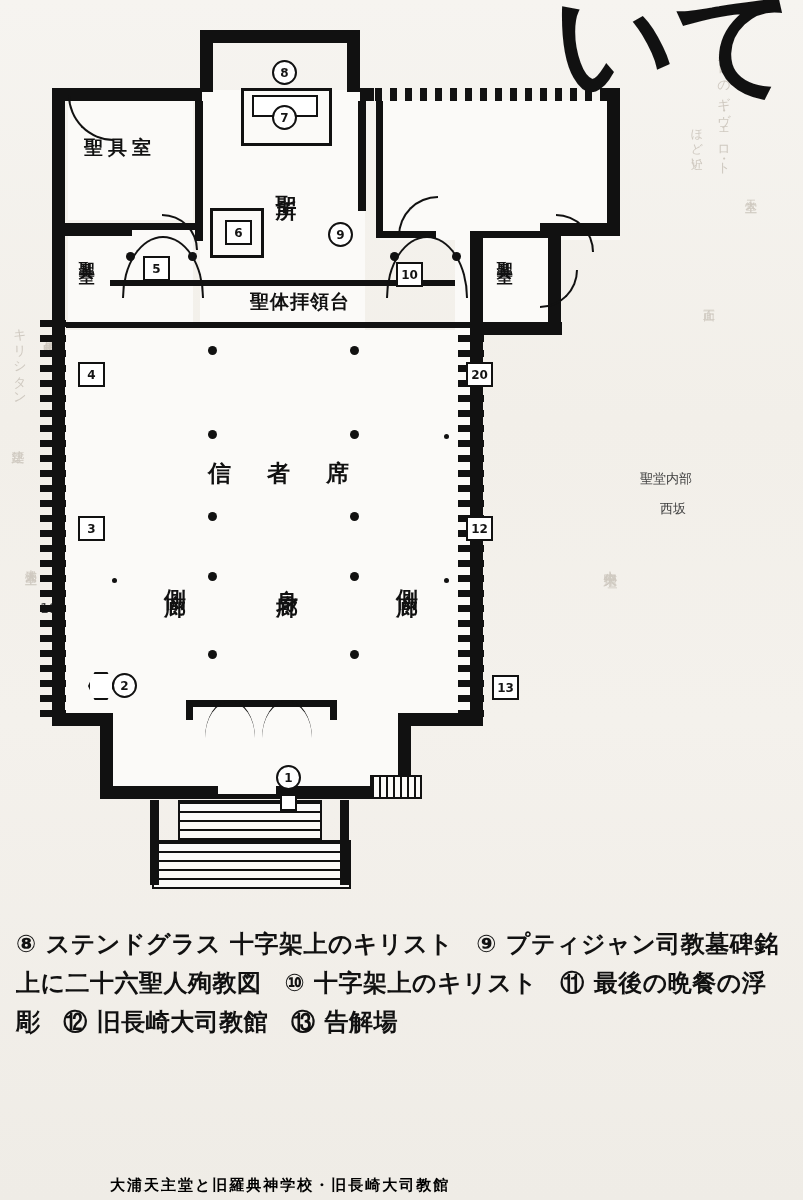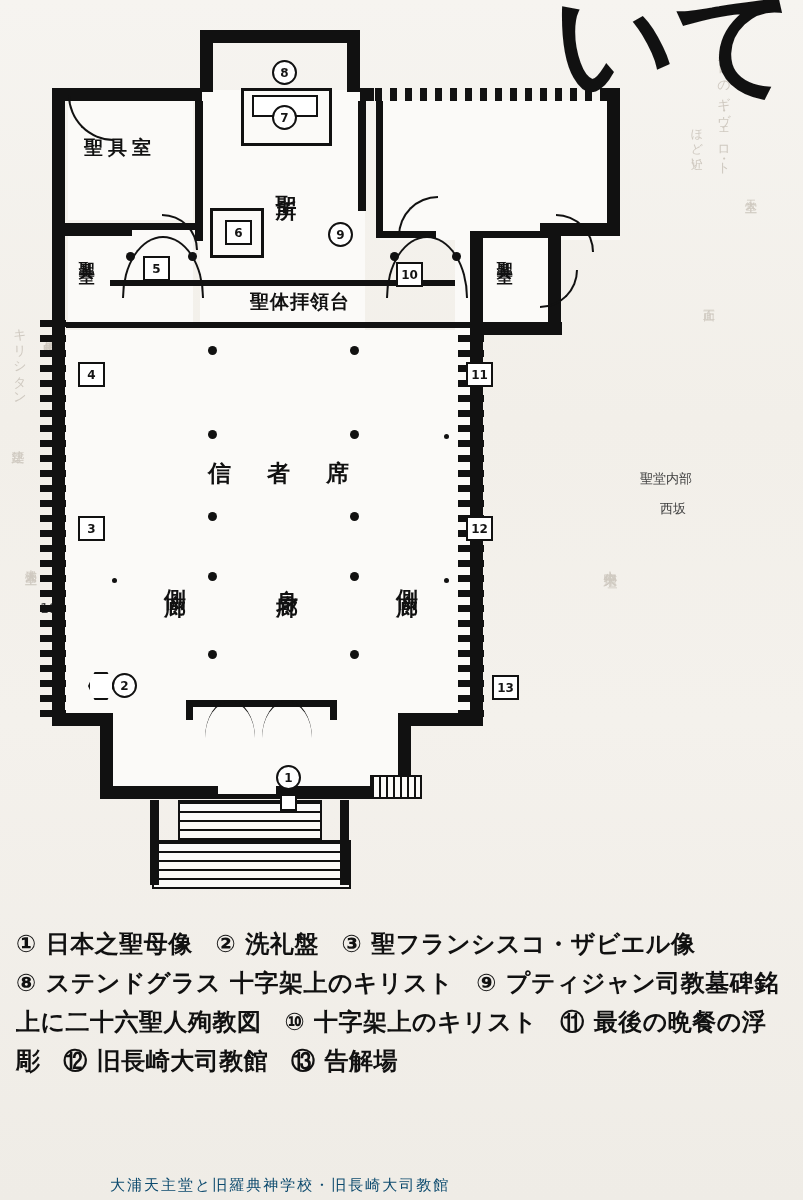--- a/index.html
+++ b/index.html
@@ -164,24 +164,25 @@
     font-weight:700;
     line-height:1.62;
     letter-spacing:0.5px;
     color:#111;
   }
   .legend .row{white-space:normal;}
   .litem{margin-right:14px;display:inline;}
   .footer-bleed{
     position:absolute;
     left:110px;top:1176px;
-    color:#0c4a6e;
+    color:#000000;
     font-size:15px;
     letter-spacing:2px;
     z-index:2;
+    font-weight:bold;
   }
 </style>
 </head>
 <body>
 
 <div class="bg-bleed"></div>
 
 <div class="bleed-block" style="left:714px;top:40px;">ポロのギ・ヴェロ・ト</div>
 <div class="bleed-block" style="left:688px;top:120px;font-size:12px;">ほど近い</div>
 <div class="bleed-block" style="left:742px;top:190px;font-size:12px;">天主堂</div>
@@ -309,35 +310,30 @@
   <div class="label-v" style="left:272px;top:572px;font-size:22px;letter-spacing:4px;">身廊</div>
   <div class="label-v" style="left:392px;top:572px;font-size:22px;letter-spacing:4px;">側廊</div>
 
   <div class="cnum" style="left:272px;top:60px;">8</div>
   <div class="cnum" style="left:272px;top:105px;">7</div>
   <div class="cnum" style="left:328px;top:222px;">9</div>
   <div class="snum" style="left:225px;top:220px;">6</div>
   <div class="snum" style="left:143px;top:256px;">5</div>
   <div class="snum" style="left:396px;top:262px;">10</div>
   <div class="snum" style="left:78px;top:362px;">4</div>
-  <div class="snum" style="left:466px;top:362px;">11</div>
+  <div class="snum" style="left:466px;top:362px;">20</div>
   <div class="snum" style="left:78px;top:516px;">3</div>
   <div class="snum" style="left:466px;top:516px;">12</div>
   <div class="hex" style="left:88px;top:672px;"></div>
   <div class="cnum" style="left:112px;top:673px;">2</div>
   <div class="snum" style="left:492px;top:675px;">13</div>
   <div class="cnum" style="left:276px;top:765px;">1</div>
 </div>
 
 <div class="legend">
-  <div class="row">
-    <span class="litem"><span>①</span> <span>日本之聖母像</span></span>
-    <span class="litem"><span>②</span> <span>洗礼盤</span></span>
-    <span class="litem"><span>③</span> <span>聖フランシスコ・ザビエル像</span></span>
-  </div>
   <div class="row">
     <span class="litem"><span>⑧</span> <span>ステンドグラス 十字架上のキリスト</span></span>
     <span class="litem"><span>⑨</span> <span>プティジャン司教墓碑銘上に二十六聖人殉教図</span></span>
     <span class="litem"><span>⑩</span> <span>十字架上のキリスト</span></span>
     <span class="litem"><span>⑪</span> <span>最後の晩餐の浮彫</span></span>
     <span class="litem"><span>⑫</span> <span>旧長崎大司教館</span></span>
     <span class="litem"><span>⑬</span> <span>告解場</span></span>
   </div>
 </div>
 

